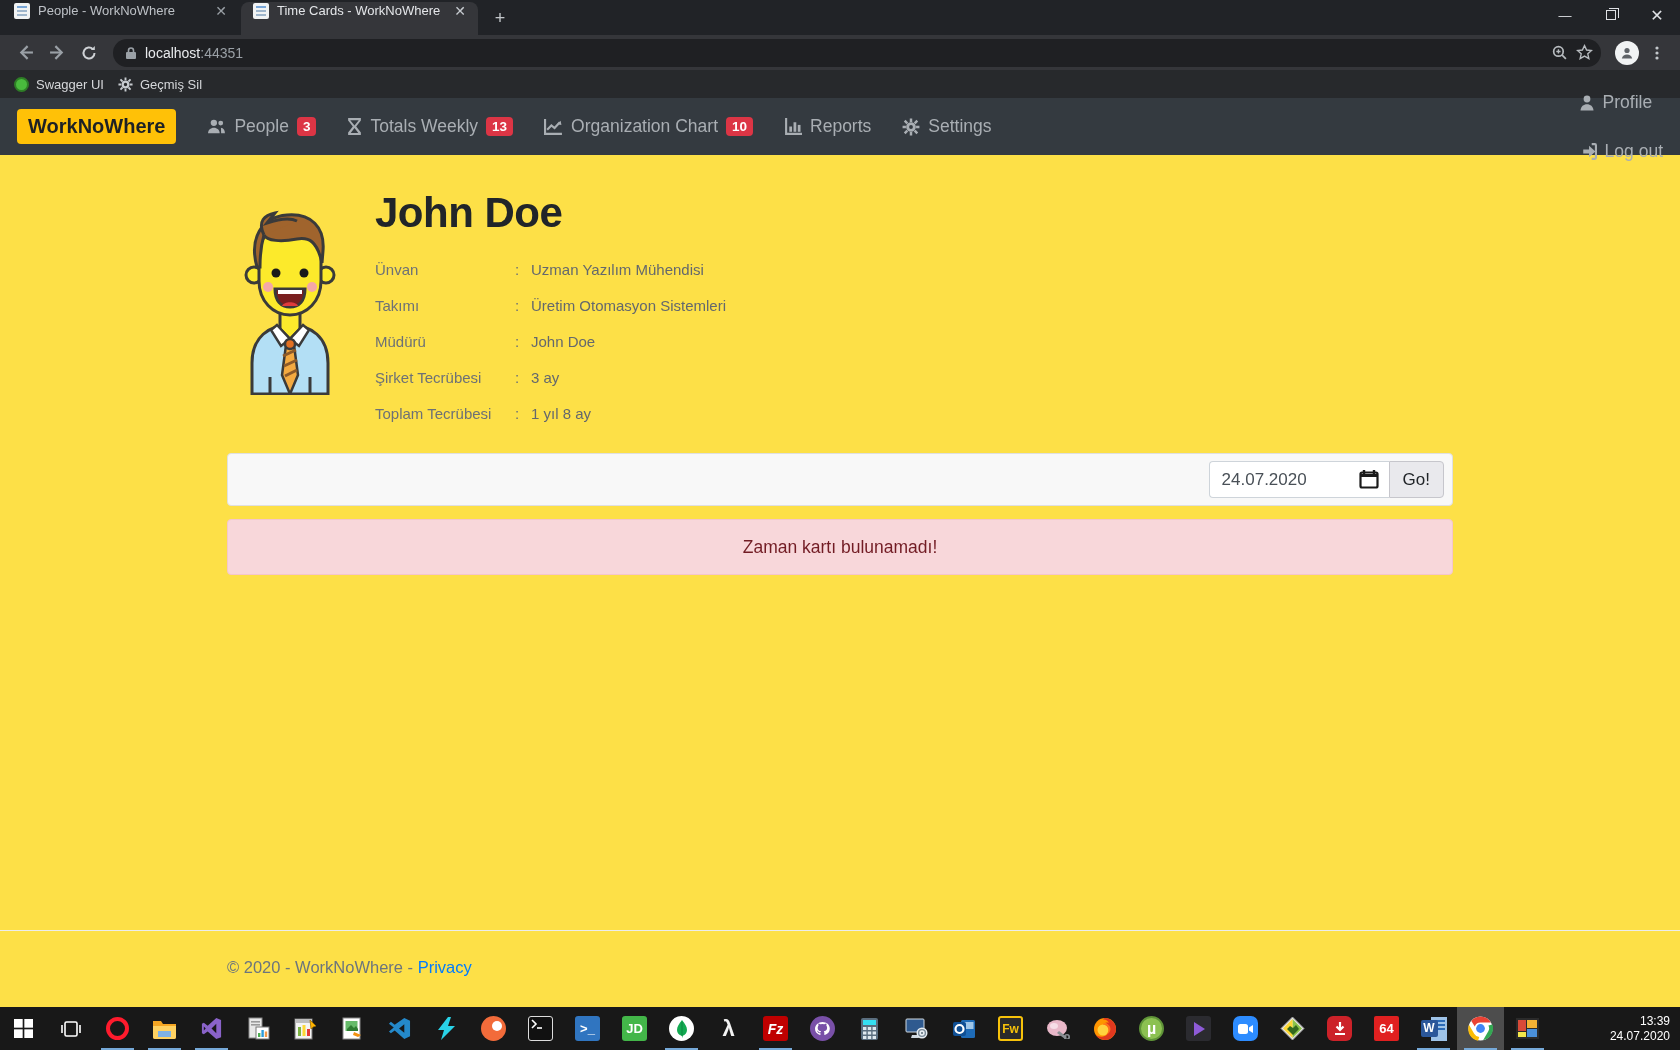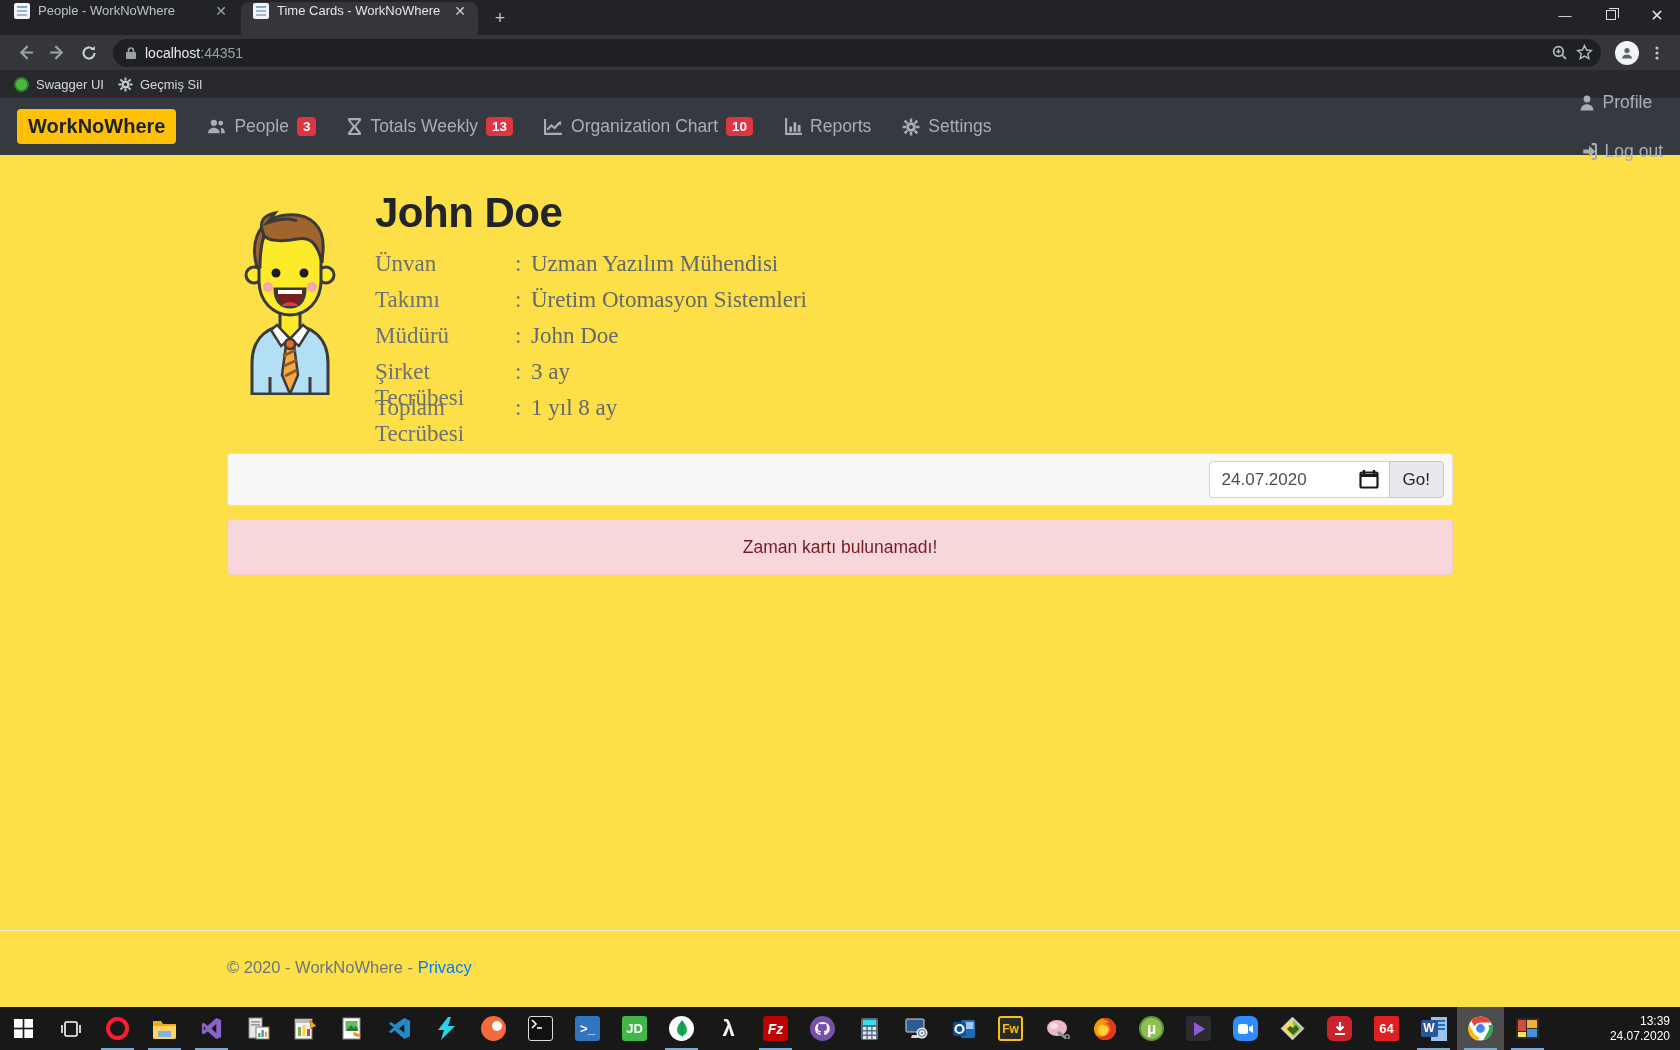--- a/index.html
+++ b/index.html
@@ -44,21 +44,21 @@
   .badge { background:#dc3545; color:#fff; font-size:13.5px; font-weight:bold; padding:3px 6px; border-radius:4px; line-height:1; }
   .nav-right { display:flex; align-items:flex-start; gap:28px;flex-direction:column; }
 
   
   .page { flex:1; background:#fde047; display:flex; flex-direction:column; }
   .container { width:1256px; margin:0 auto; padding:0 15px; }
   .profile-row { display:flex; padding-top:34px; }
   .avatar-wrap { width:148px; flex:0 0 148px; padding-left:10px; padding-top:16px; }
   .details { flex:1; }
   h1.person-name { font-size:42px; font-weight:bold; color:#212529; letter-spacing:-0.5px; margin-bottom:14px; }
-  .field-row { display:flex; height:36px; align-items:flex-start; font-size:23px; color:#6d7176;font-family:Liberation Serif, serif; }
+  .field-row { display:flex; height:36px; align-items:center; font-size:15px; color:#6d7176; }
   .field-label { width:140px; flex:0 0 140px; }
   .field-colon { width:16px; flex:0 0 16px; }
   .field-value { color:#64686d; }
 
   .filter-card { margin-top:22px; background:#f8f8f8; border:1px solid #e0e0e0; border-radius:4px; height:53px;
                  display:flex; align-items:center; justify-content:flex-end; padding:8px; }
   .input-group { display:flex; height:37px; }
   .date-wrap { position:relative; }
   .date-input { height:37px; width:180px; border:1px solid #ced4da; border-right:none; border-radius:4px 0 0 4px;
                 font-size:17px; color:#495057; padding:0 40px 0 12px; font-family:"Liberation Sans","DejaVu Sans",sans-serif; background:#fff; }

